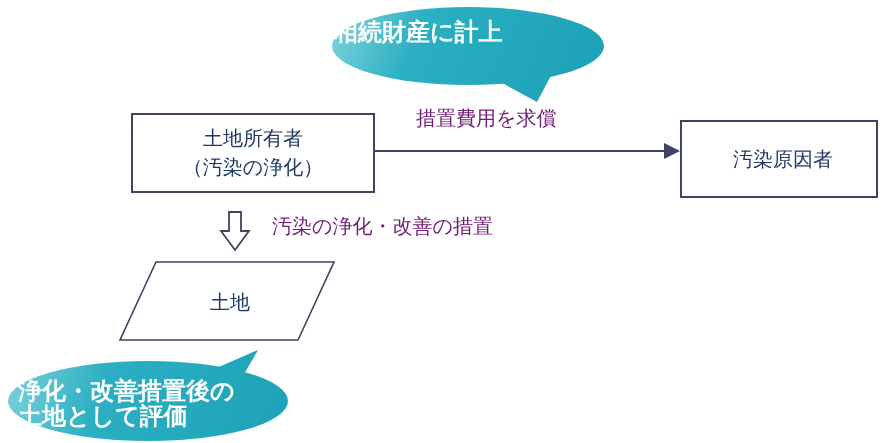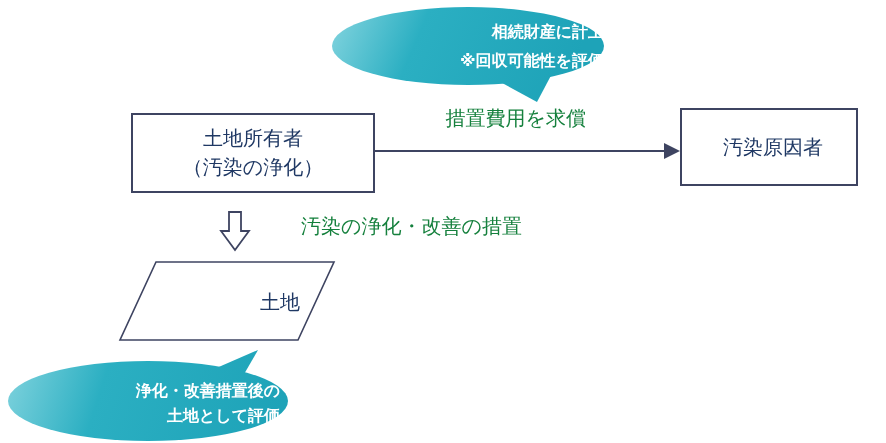--- a/index.html
+++ b/index.html
@@ -29,44 +29,44 @@
     color: #1f3864;
     font-size: 20px;
     line-height: 29px;
     display: flex;
     flex-direction: column;
     align-items: center;
     justify-content: center;
     text-align: center;
   }
   .owner-box   { left: 131px; top: 113px; width: 244px; height: 80px; }
-  .polluter-box{ left: 680px; top: 108px; width: 178px; height: 78px; padding-left: 8px; }
+  .polluter-box{ left: 680px; top: 120px; width: 198px; height: 78px; padding-left: 8px; }
   .flow-label {
     position: absolute;
-    color: #15803d;
+    color: #701a75;
     font-size: 20px;
     line-height: 24px;
-    text-align: right;
+    text-align: left;
     white-space: nowrap;
   }
   .claim-label       { left: 416px; top: 106px; width: 170px; }
   .remediation-label { left: 272px; top: 214px; width: 250px; }
   .land-label {
     position: absolute;
     left: 160px; top: 289px; width: 140px;
     color: #1f3864;
     font-size: 20px;
-    text-align: right;
+    text-align: center;
   }
   .callout-text {
     position: absolute;
     color: #ffffff;
     font-weight: bold;
-    font-size: 16px;
-    text-align: right;
+    font-size: 24px;
+    text-align: left;
   }
   .callout-top-text    { left: 334px; top: 17px;  width: 270px; line-height: 29px; }
   .callout-bottom-text { left: 18px;  top: 378px; width: 262px; line-height: 25px; }
 </style>
 </head>
 <body>
 
 <div class="diagram">
 
   <svg class="svg-layer" viewBox="0 0 886 443" xmlns="http://www.w3.org/2000/svg">
@@ -113,21 +113,20 @@
   </div>
 
   <div class="flow-label claim-label">措置費用を求償</div>
 
   <div class="flow-label remediation-label">汚染の浄化・改善の措置</div>
 
   <div class="land-label">土地</div>
 
   <div class="callout-text callout-top-text">
     <div>相続財産に計上</div>
-    <div>※回収可能性を評価</div>
   </div>
 
   <div class="callout-text callout-bottom-text">
     <div>浄化・改善措置後の</div>
     <div>土地として評価</div>
   </div>
 
 </div>
 
 </body></html>

